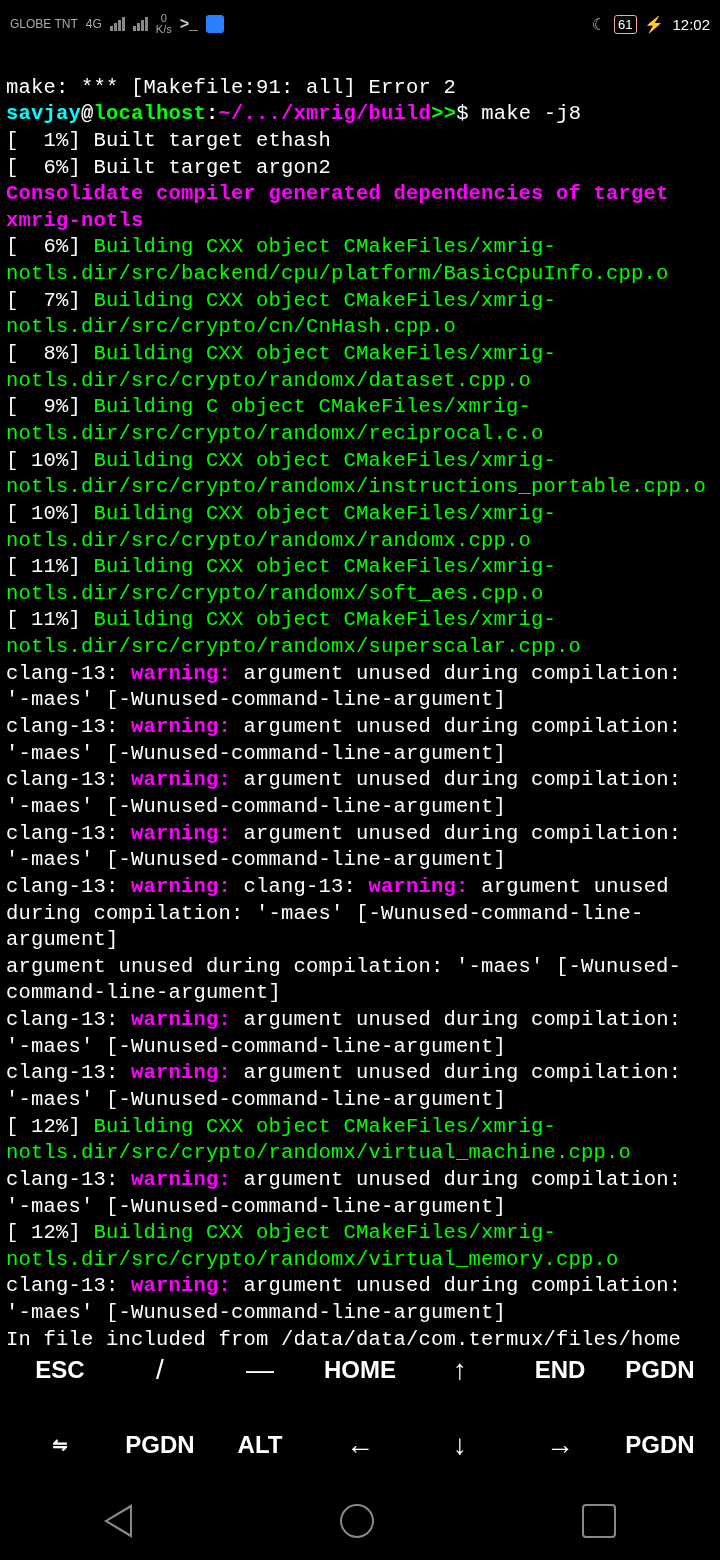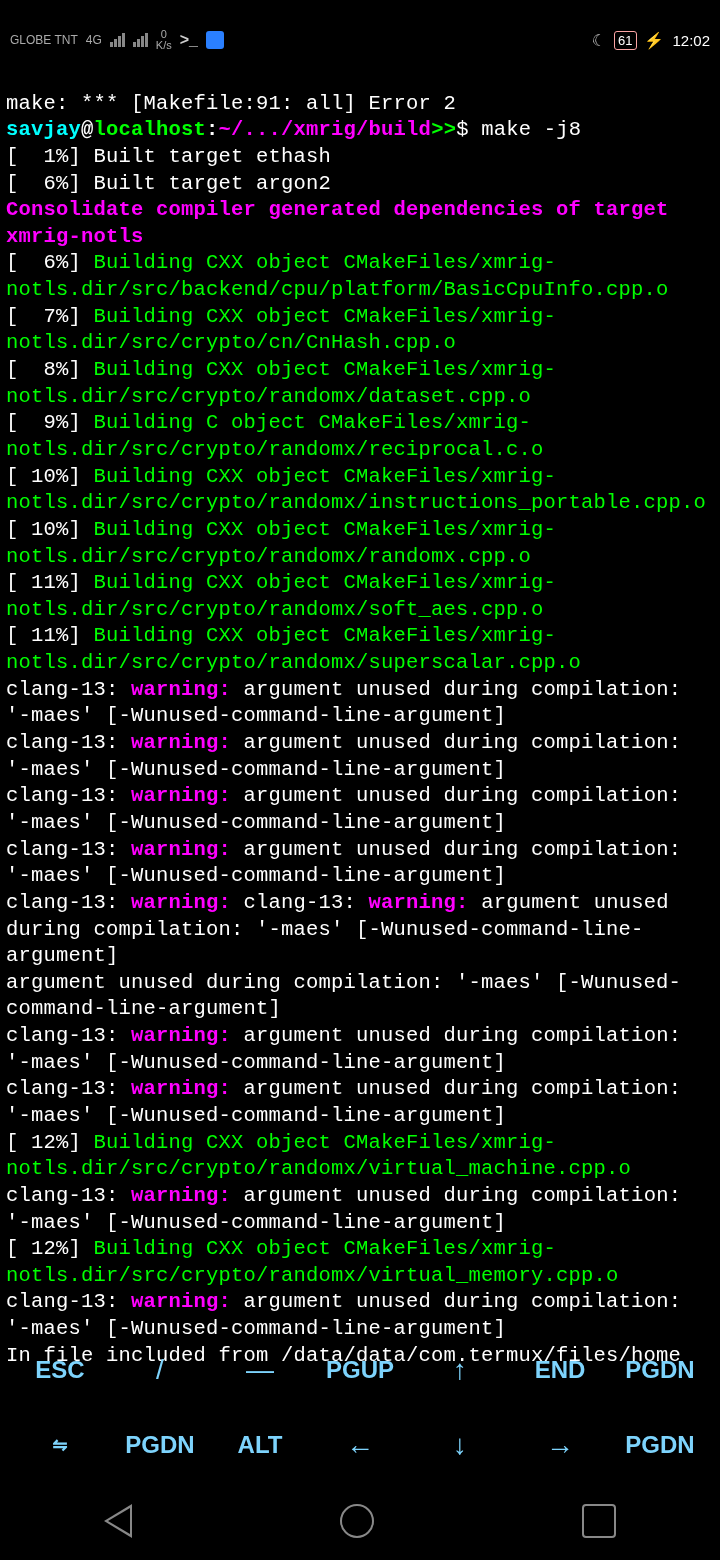--- a/index.html
+++ b/index.html
@@ -14,21 +14,20 @@
     position: relative;
   }
   .status-bar {
     display: flex;
     justify-content: space-between;
     align-items: center;
     padding: 12px 10px;
     font-size: 16px;
     font-family: Arial, sans-serif;
     height: 48px;
-    margin-top: 16px;
   }
   .status-left { display: flex; align-items: center; gap: 8px; }
   .status-right { display: flex; align-items: center; gap: 8px; }
   .carrier { font-size: 12px; line-height: 1; color: #aaa; }
   .signal { display: inline-flex; align-items: flex-end; gap: 1px; }
   .signal-bar { width: 3px; background: #888; }
   .sb1 { height: 5px; } .sb2 { height: 8px; } .sb3 { height: 11px; } .sb4 { height: 14px; }
   .net-speed { font-size: 11px; color: #aaa; text-align: center; line-height: 1; }
   .app-icon { width: 18px; height: 18px; background: #2a7fff; border-radius: 3px; display: inline-block; }
   .prompt-icon { color: #ccc; font-weight: bold; }
@@ -55,21 +54,21 @@
     padding: 0 10px;
     height: 75px;
   }
   .key-rows {
     position: absolute;
     bottom: 78px;
     left: 0;
     right: 0;
   }
   .key {
-    color: #7dd3fc;
+    color: #ffffff;
     font-family: Arial, sans-serif;
     font-size: 24px;
     font-weight: bold;
     text-align: center;
     flex: 1;
   }
   .key.sym { font-size: 28px; font-weight: normal; }
   .nav-bar {
     position: absolute;
     bottom: 0;
@@ -168,21 +167,21 @@
 <span class="white">[ 12%] </span><span class="green">Building CXX object CMakeFiles/xmrig-notls.dir/src/crypto/randomx/virtual_memory.cpp.o</span>
 <span class="white">clang-13: </span><span class="magenta bold">warning: </span><span class="white">argument unused during compilation: '-maes' [-Wunused-command-line-argument]</span>
 <span class="white">In file included from /data/data/com.termux/files/home</span>
 </div>
 
 <div class="key-rows">
   <div class="key-row">
     <div class="key">ESC</div>
     <div class="key sym">/</div>
     <div class="key sym">—</div>
-    <div class="key">PGUP</div>
+    <div class="key">HOME</div>
     <div class="key sym">↑</div>
     <div class="key">END</div>
     <div class="key">PGDN</div>
   </div>
   <div class="key-row">
     <div class="key tab-icon">⇋</div>
     <div class="key">PGDN</div>
     <div class="key">ALT</div>
     <div class="key sym">←</div>
     <div class="key sym">↓</div>

